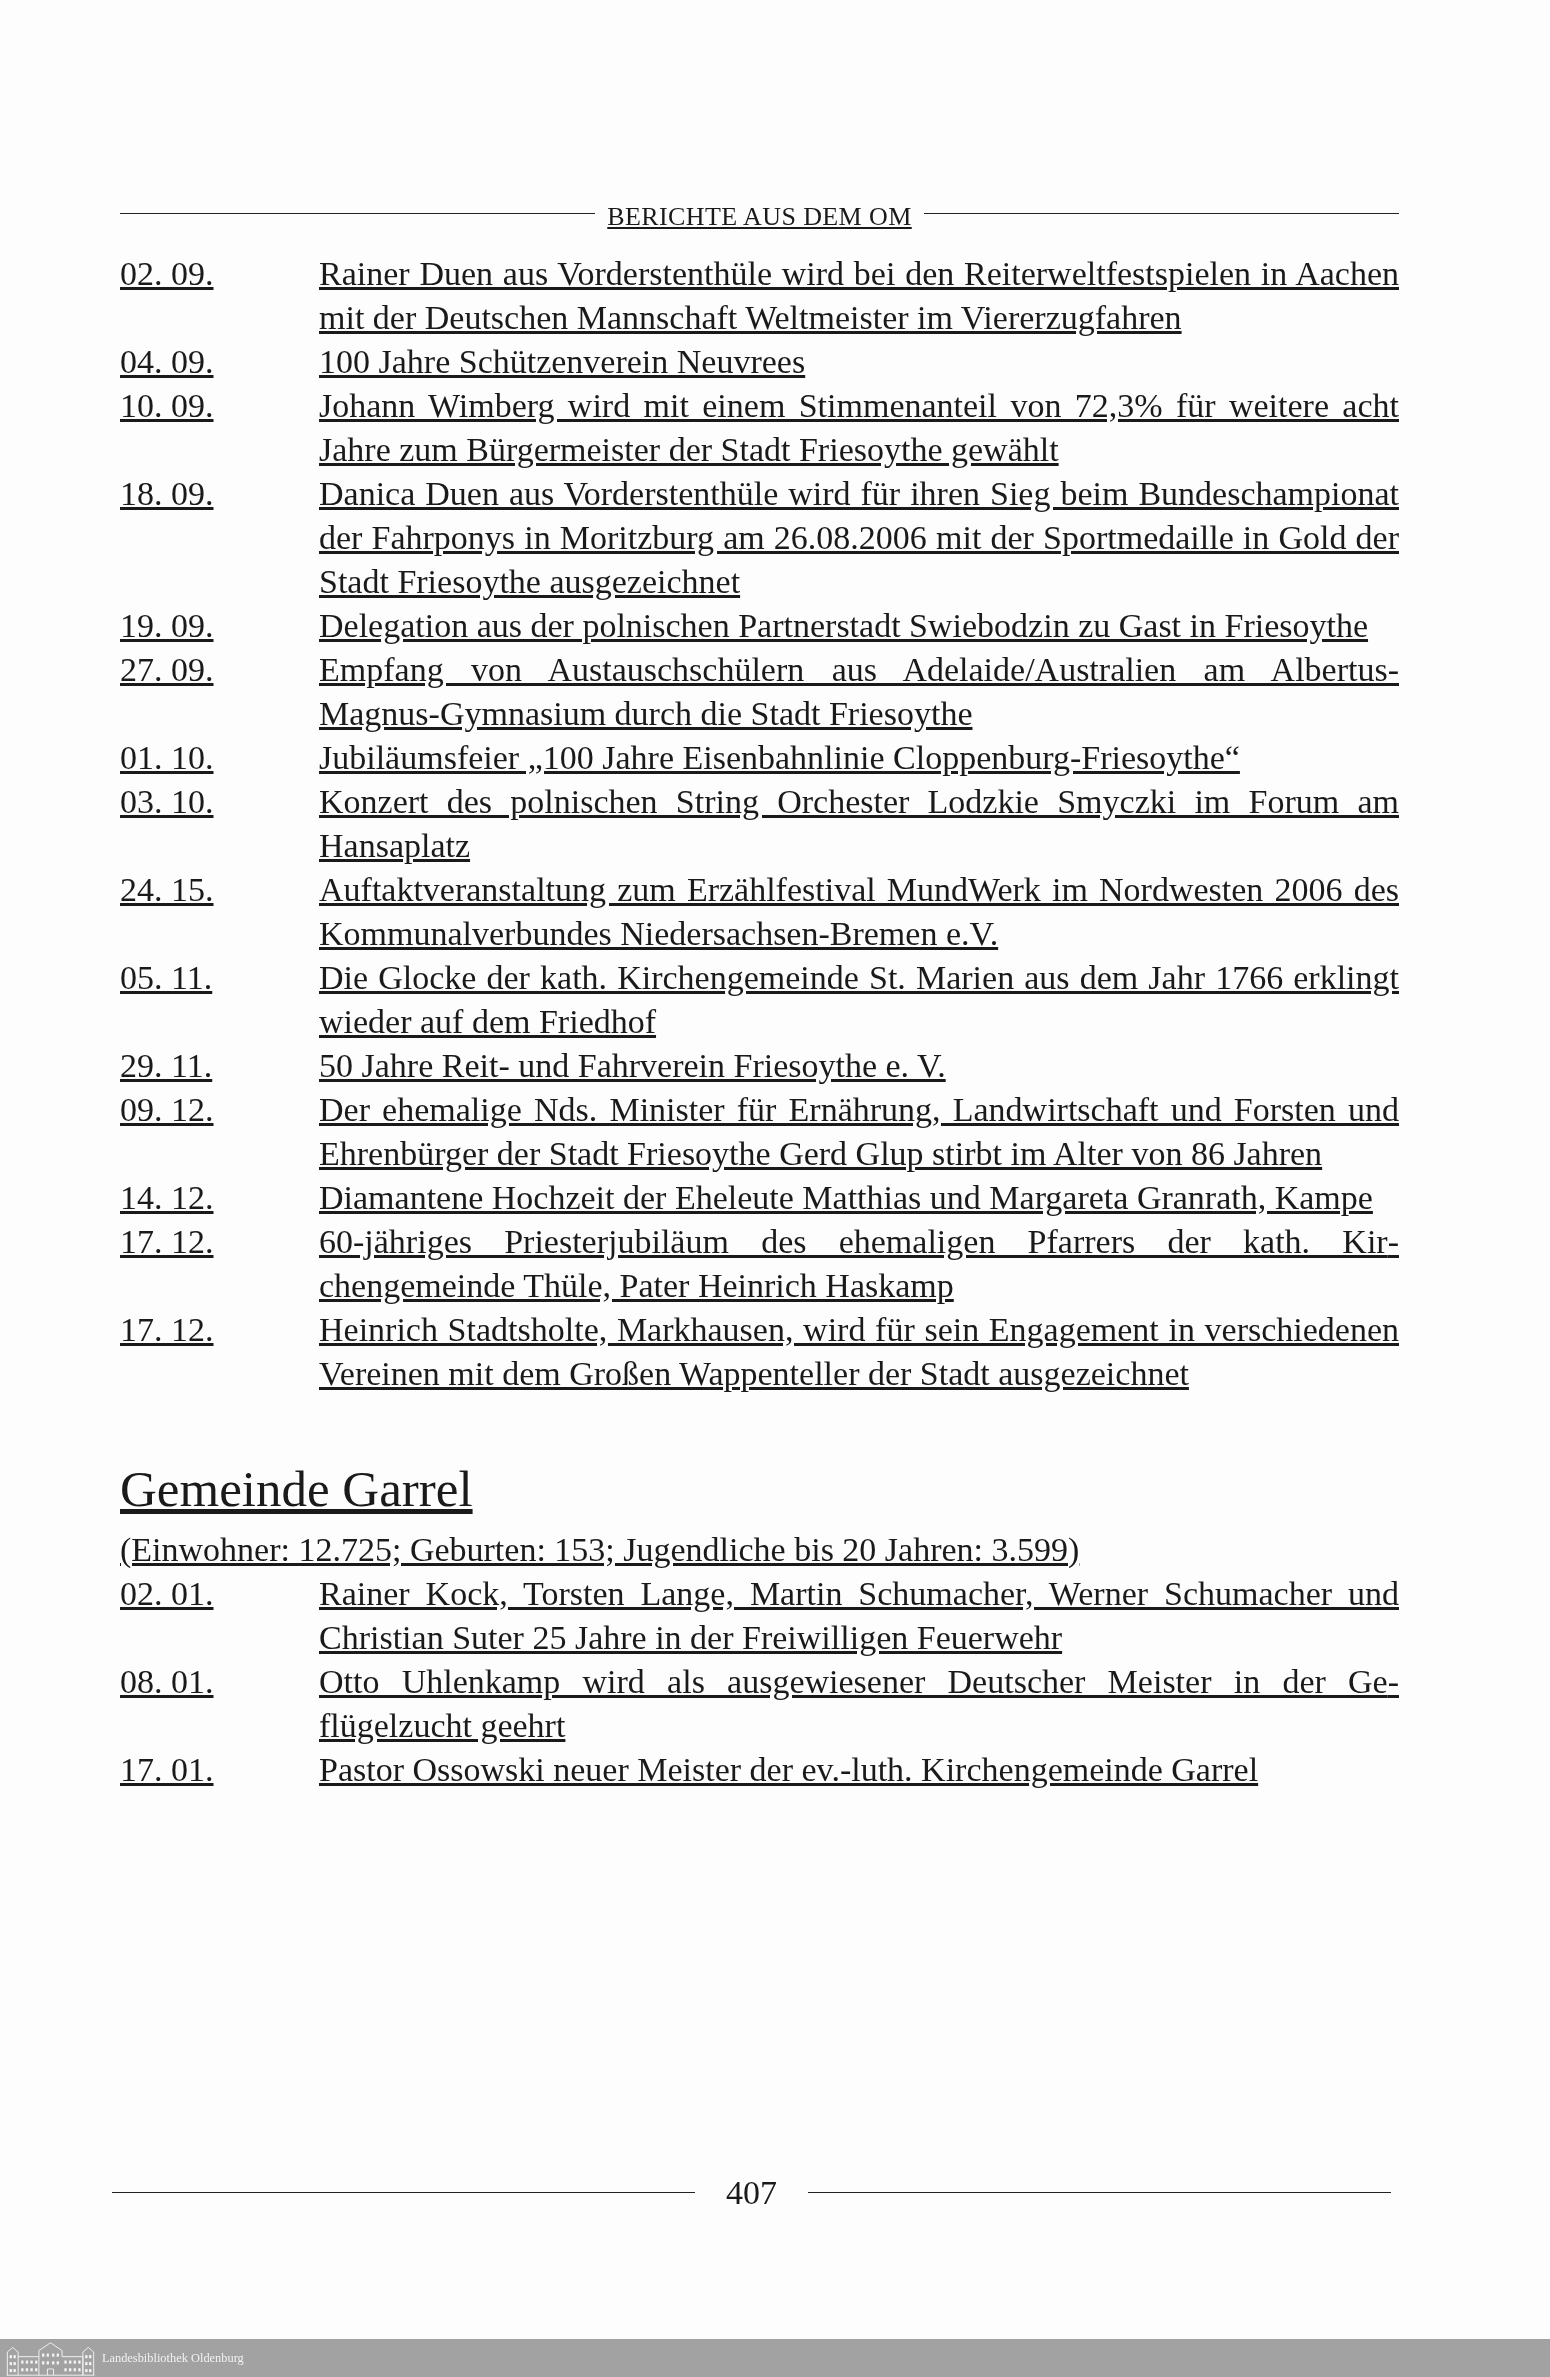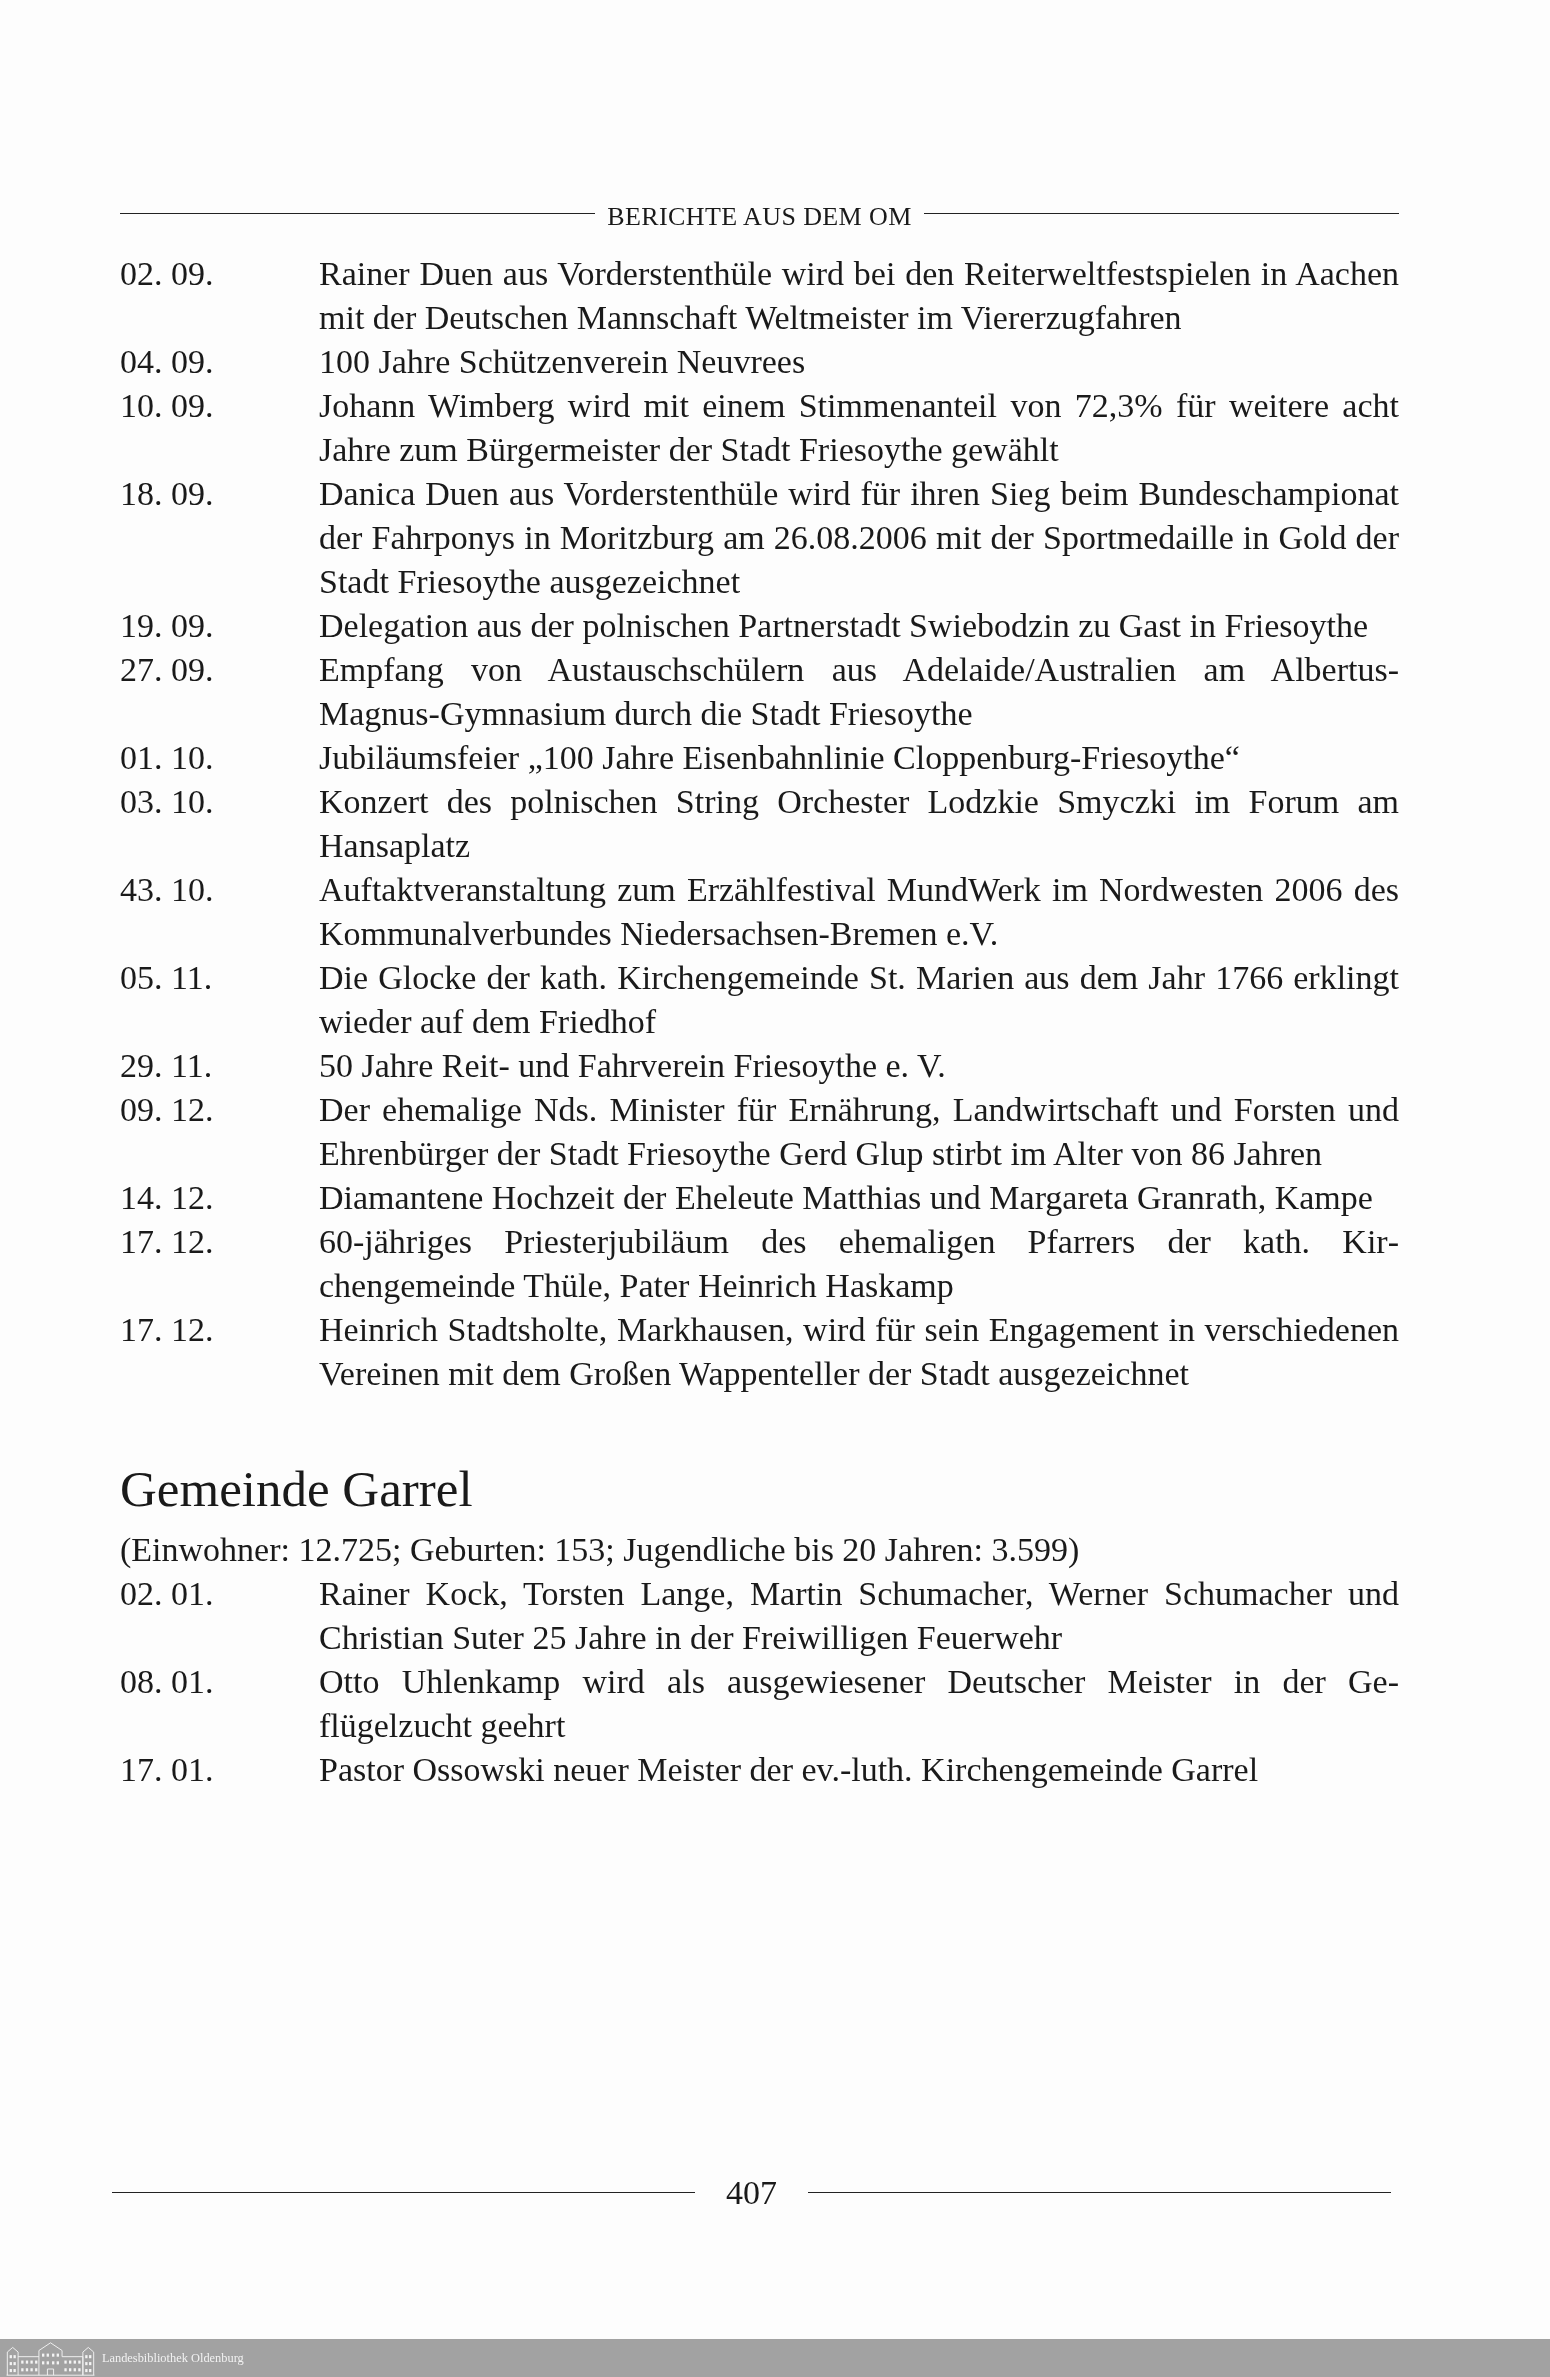--- a/index.html
+++ b/index.html
@@ -13,20 +13,21 @@
       position: relative;
       overflow: hidden;
       font-family: "Liberation Serif", "DejaVu Serif", serif;
       color: #1a1a1a;
     }
     .page {
       position: absolute;
       left: 120px;
       top: 194px;
       width: 1279px;
+      text-decoration: underline;
     }
     .running-head {
       display: flex;
       align-items: center;
       height: 39px;
       margin-bottom: 18.6px;
     }
     .running-head .rule {
       flex: 1;
       height: 0;
@@ -145,21 +146,21 @@
       </div>
     <div class="entry">
         <div class="date">01. 10.</div>
         <div class="text">Jubiläumsfeier „100 Jahre Eisenbahnlinie Cloppenburg-Friesoythe“</div>
       </div>
     <div class="entry">
         <div class="date">03. 10.</div>
         <div class="text">Konzert des polnischen String Orchester Lodzkie Smyczki im Forum am Hansaplatz</div>
       </div>
     <div class="entry">
-        <div class="date">43. 10.</div>
+        <div class="date">24. 15.</div>
         <div class="text">Auftaktveranstaltung zum Erzählfestival MundWerk im Nordwesten 2006 des Kommunalverbundes Niedersachsen-Bremen e.V.</div>
       </div>
     <div class="entry">
         <div class="date">05. 11.</div>
         <div class="text">Die Glocke der kath. Kirchengemeinde St. Marien aus dem Jahr 1766 erklingt wieder auf dem Friedhof</div>
       </div>
     <div class="entry">
         <div class="date">29. 11.</div>
         <div class="text">50 Jahre Reit- und Fahrverein Friesoythe e. V.</div>
       </div>

